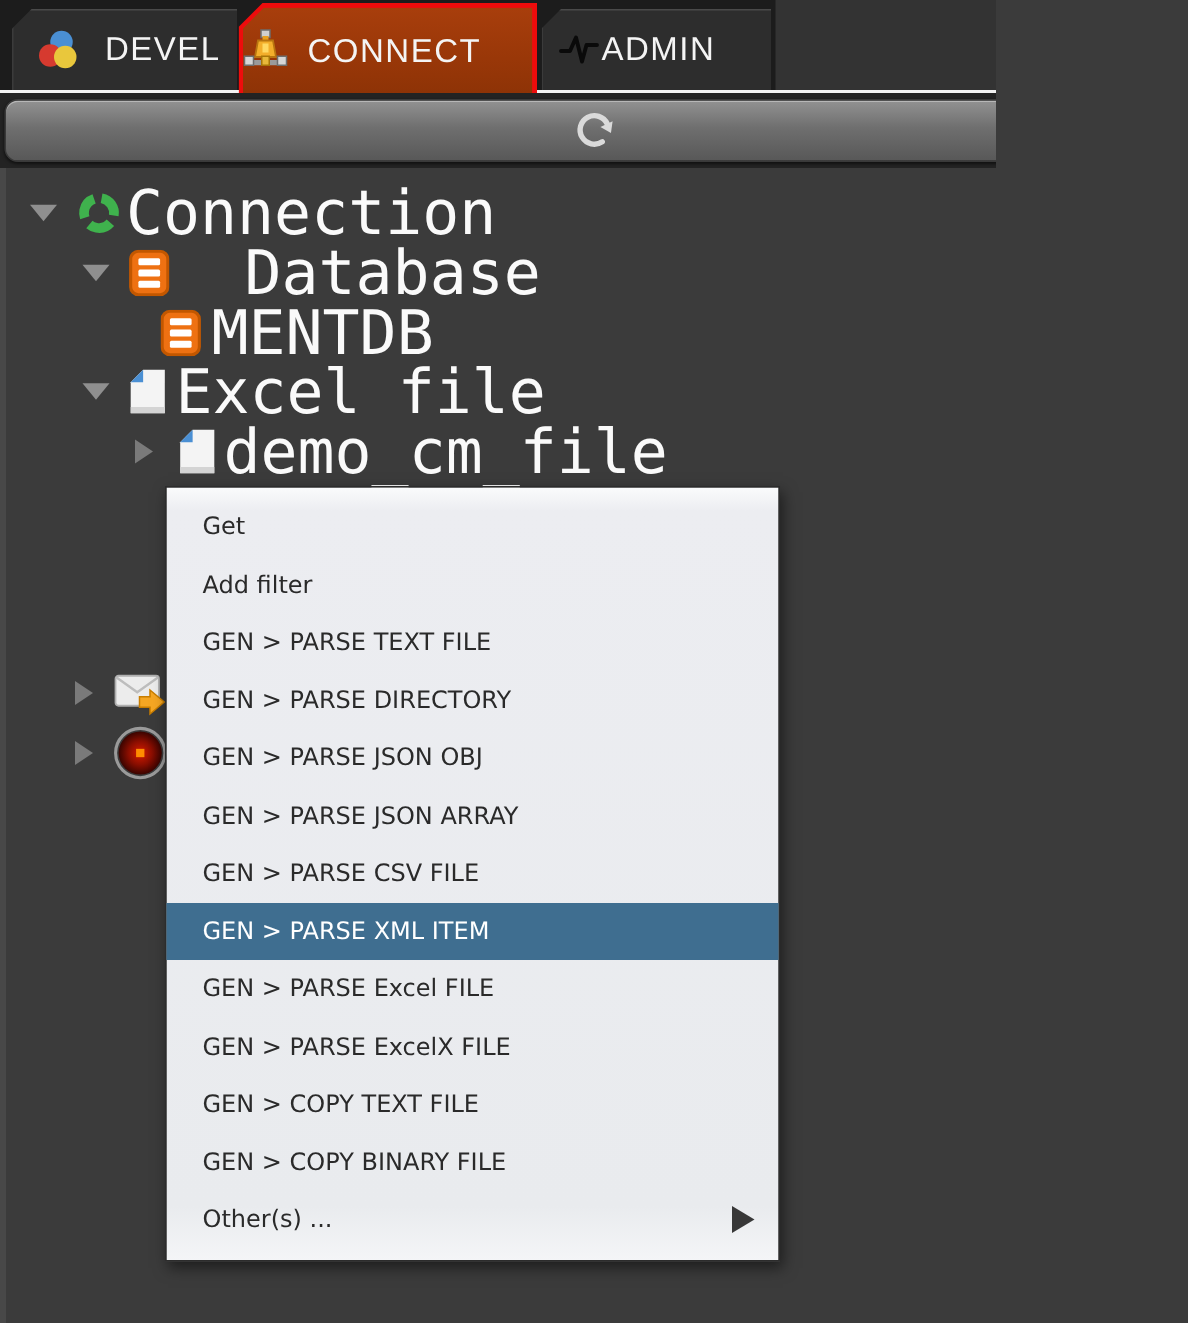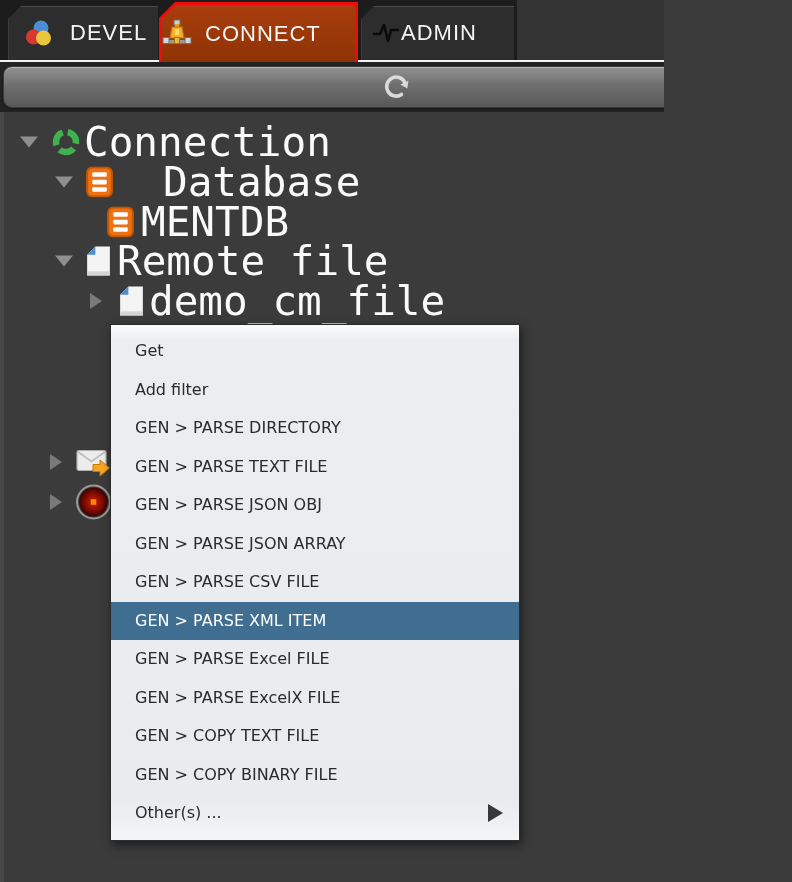--- a/index.html
+++ b/index.html
@@ -158,21 +158,21 @@
 
     <div class="tree-row" style="top:129px;">
       <span class="expander down" style="left:55px;"></span>
       <span class="nicon" style="left:86px;">
         <svg width="25" height="31" viewBox="0 0 24 30">
           <path d="M9 1 H23 V29 H1 V9 Z" fill="#f4f4f4"></path>
           <rect x="1" y="25" width="22" height="4" fill="#d4d4d4"></rect>
           <path d="M9 1 L1 9 H9 Z" fill="#4a8fd3"></path>
         </svg>
       </span>
-      <span class="tree-label" style="left:117px;">Remote file</span>
+      <span class="tree-label" style="left:117px;">Excel file</span>
     </div>
 
     <div class="tree-row" style="top:169px;">
       <span class="expander right" style="left:90px;"></span>
       <span class="nicon" style="left:119px;">
         <svg width="25" height="31" viewBox="0 0 24 30">
           <path d="M9 1 H23 V29 H1 V9 Z" fill="#f4f4f4"></path>
           <rect x="1" y="25" width="22" height="4" fill="#d4d4d4"></rect>
           <path d="M9 1 L1 9 H9 Z" fill="#4a8fd3"></path>
         </svg>
@@ -208,22 +208,22 @@
           <rect x="15.3" y="15.3" width="5.4" height="5.4" fill="#ff8c00"></rect>
         </svg>
       </span>
       <span class="tree-label" style="left:120px;"></span>
     </div>
   </div>
 
   <div class="context-menu">
     <div class="menu-item">Get</div>
     <div class="menu-item">Add filter</div>
+    <div class="menu-item">GEN &gt; PARSE TEXT FILE</div>
     <div class="menu-item">GEN &gt; PARSE DIRECTORY</div>
-    <div class="menu-item">GEN &gt; PARSE TEXT FILE</div>
     <div class="menu-item">GEN &gt; PARSE JSON OBJ</div>
     <div class="menu-item">GEN &gt; PARSE JSON ARRAY</div>
     <div class="menu-item">GEN &gt; PARSE CSV FILE</div>
     <div class="menu-item highlighted">GEN &gt; PARSE XML ITEM</div>
     <div class="menu-item">GEN &gt; PARSE Excel FILE</div>
     <div class="menu-item">GEN &gt; PARSE ExcelX FILE</div>
     <div class="menu-item">GEN &gt; COPY TEXT FILE</div>
     <div class="menu-item">GEN &gt; COPY BINARY FILE</div>
     <div class="menu-item">
       <span>Other(s) ...</span>

